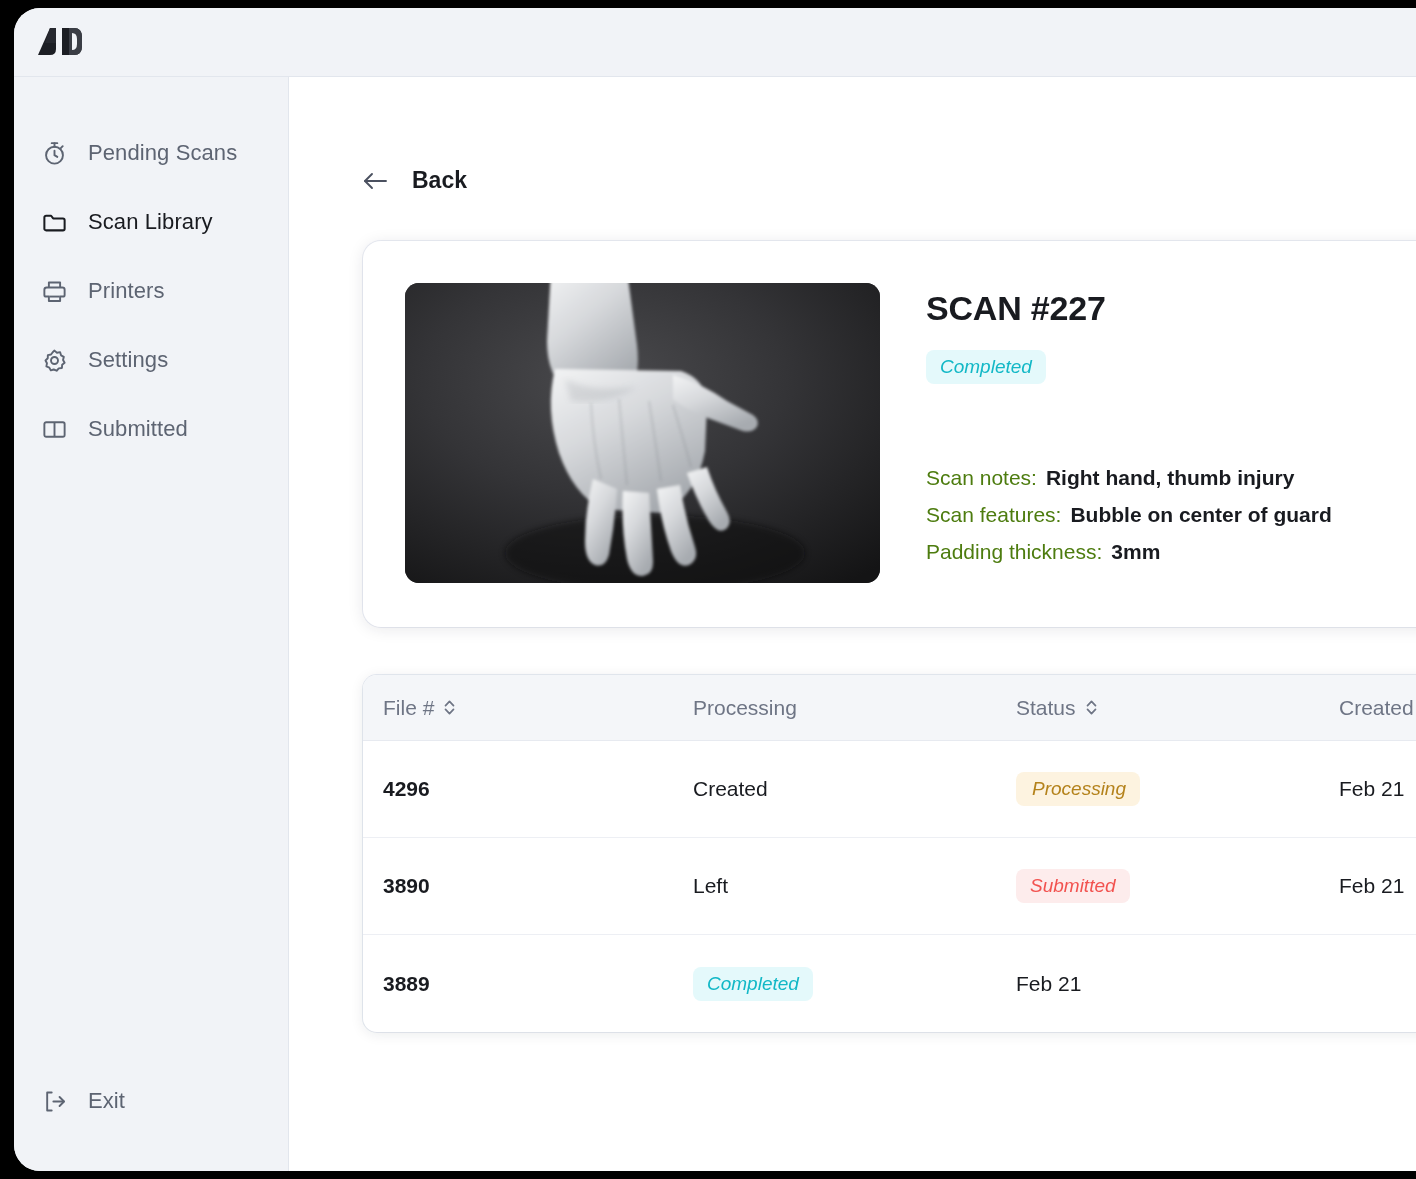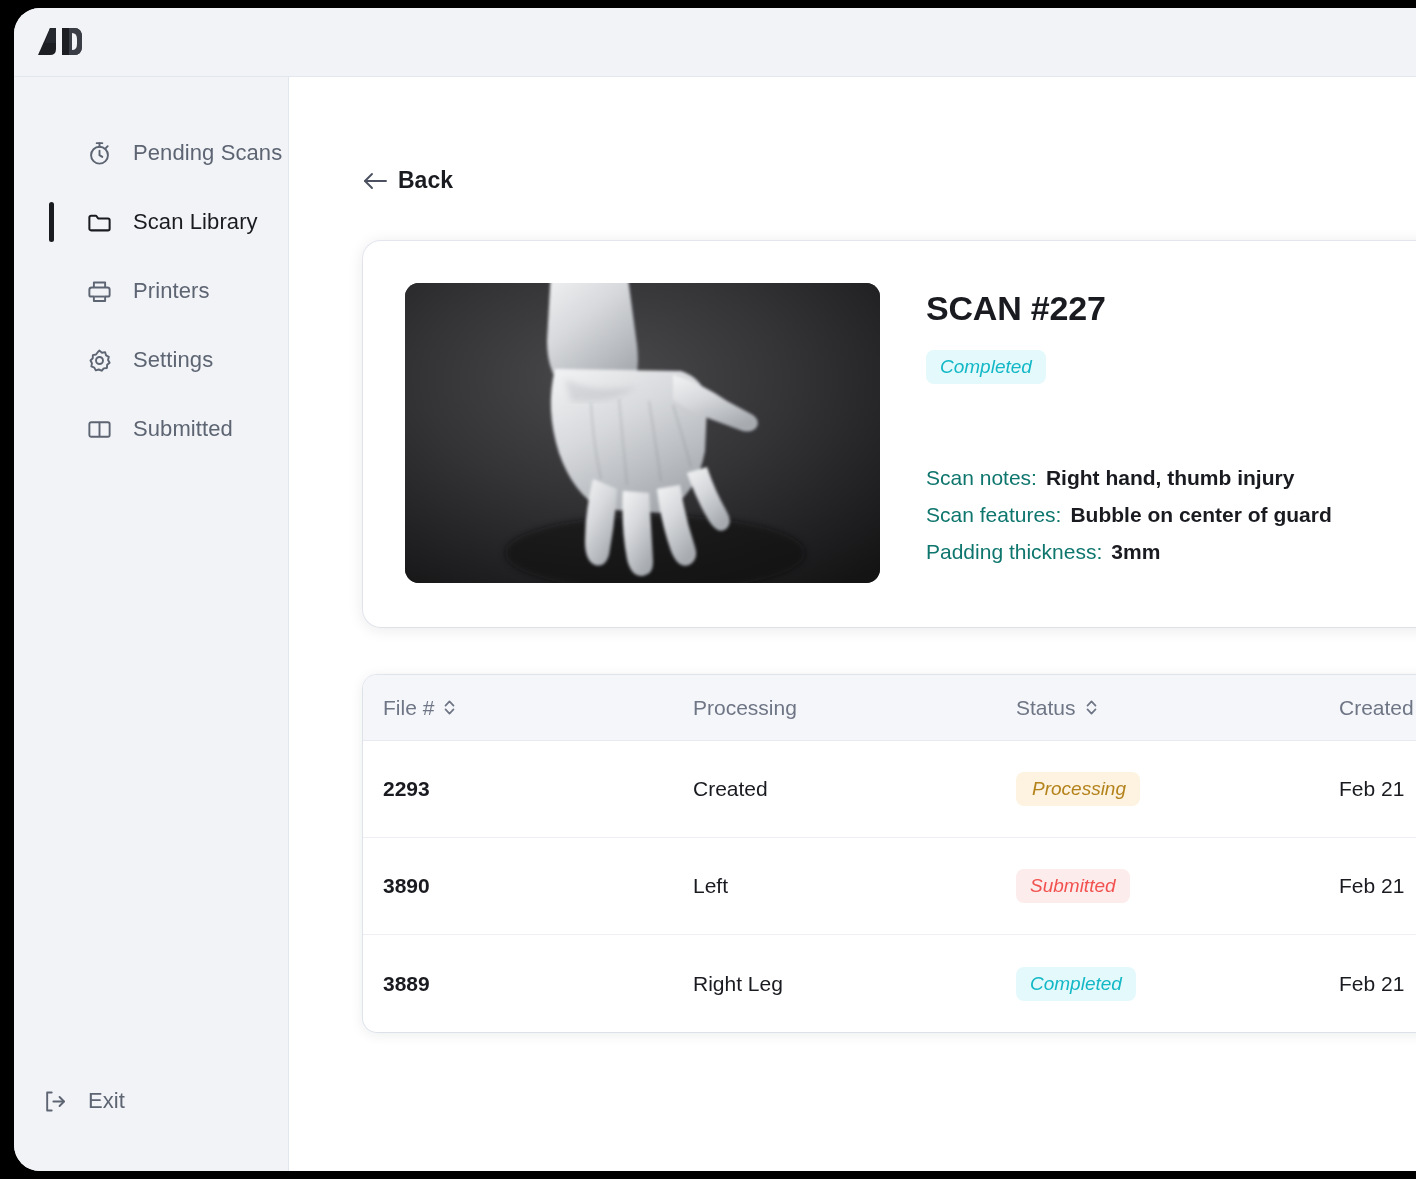--- a/index.html
+++ b/index.html
@@ -54,21 +54,20 @@
   }
   .nav-item {
     position: relative;
     display: flex;
     align-items: center;
     gap: 20px;
     height: 48px;
     padding-left: 27px;
     margin-bottom: 21px;
     cursor: pointer;
-    margin-left: 45px;
   }
   .nav-item .nav-icon {
     width: 27px; height: 27px;
     display: flex; align-items: center; justify-content: center;
     flex: 0 0 27px;
   }
   .nav-item .nav-icon svg { width: 27px; height: 27px; display: block; }
   .nav-label {
     font-size: 22px;
     color: #5D6472;
@@ -104,21 +103,21 @@
   #main {
     flex: 1 1 auto;
     background: #FFFFFF;
     min-width: 0;
     overflow: hidden;
     position: relative;
   }
   #back-row {
     display: flex;
     align-items: center;
-    gap: 10px;
+    gap: 24px;
     margin: 90px 0 0 74px;
     width: fit-content;
     cursor: pointer;
   }
   #back-arrow svg { width: 25px; height: 22px; display: block; }
   #back-label { font-size: 23px; font-weight: bold; color: #191B20; }
 
   
   #detail-card {
     margin: 47px 0 0 74px;
@@ -159,21 +158,21 @@
   }
   #detail-badge { margin-top: 22px; }
   #meta-block { margin-top: 82px; }
   .meta-row {
     display: flex;
     align-items: baseline;
     gap: 9px;
     margin-bottom: 13px;
     white-space: nowrap;
   }
-  .meta-label { font-size: 21px; color: #0f766e; }
+  .meta-label { font-size: 21px; color: #4d7c0f; }
   .meta-value { font-size: 21px; color: #191B20; font-weight: bold; }
 
   
   #table-card {
     margin: 48px 0 0 74px;
     width: 1100px;
     background: #FFFFFF;
     border-radius: 14px;
     box-shadow: 0 2px 14px rgba(27,32,48,0.09), 0 0 0 1px rgba(230,234,242,0.9);
     overflow: hidden;
@@ -410,40 +409,39 @@
                 <path d="M3.5 11.4 L7.5 15.6 L11.5 11.4"></path>
               </svg>
             </span>
           </div>
           <div class="col-date th static">
             <span>Created</span>
           </div>
         </div>
 
         <div class="tbl-row tbl-body-row">
-          <div class="col-file td file">2293</div>
+          <div class="col-file td file">4296</div>
           <div class="col-desc td">Created</div>
           <div class="col-stat">
             <span class="badge" style="color: rgb(180, 130, 27); background: rgb(253, 243, 224); padding-left: 16px;">Processing</span>
           </div>
           <div class="col-date td">Feb 21</div>
         </div>
 
         <div class="tbl-row tbl-body-row">
           <div class="col-file td file">3890</div>
           <div class="col-desc td">Left</div>
           <div class="col-stat">
             <span class="badge" style="color: rgb(242, 82, 79); background: rgb(253, 236, 236);">Submitted</span>
           </div>
           <div class="col-date td">Feb 21</div>
         </div>
 
         <div class="tbl-row tbl-body-row">
           <div class="col-file td file">3889</div>
-          <div class="col-desc td">Right Leg</div>
           <div class="col-stat">
             <span class="badge" style="color: rgb(18, 184, 198); background: rgb(228, 249, 251);">Completed</span>
           </div>
           <div class="col-date td">Feb 21</div>
         </div>
 
       </section>
     </main>
   </div>
 </div>

